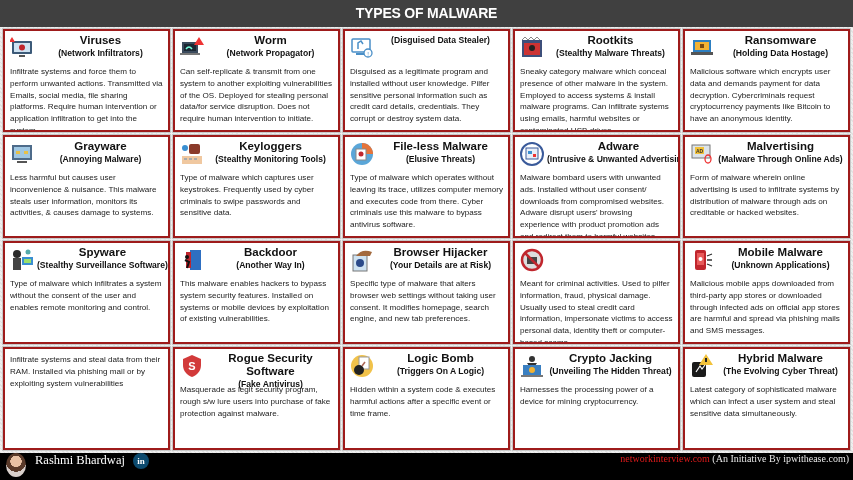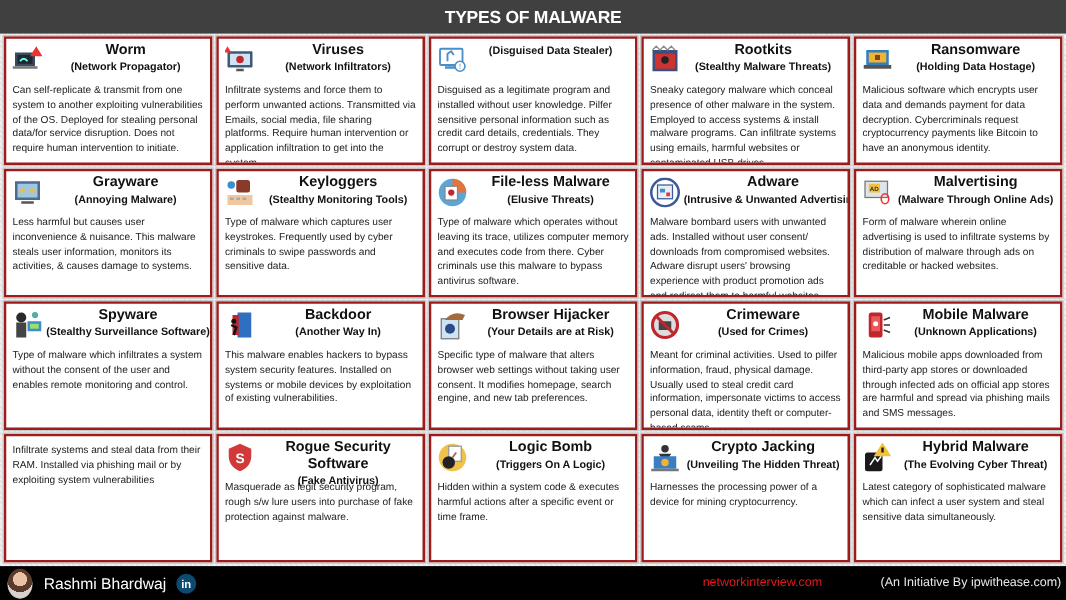--- a/index.html
+++ b/index.html
@@ -23,74 +23,74 @@
     padding: 3px 4px 2px 5px; position: relative; overflow: hidden;
   }
   .card-head { display: flex; align-items: flex-start; height: 30px; }
   .icon { width: 24px; height: 24px; flex: 0 0 24px; margin-top: 2px; margin-right: 3px; }
   .titles { flex: 1; text-align: center; }
   .title { font-size: 11.5px; font-weight: bold; color: #111; line-height: 13px; }
   .subtitle { font-size: 8.6px; font-weight: bold; color: #111; line-height: 12px; white-space: nowrap; }
   .desc { font-size: 8.1px; color: #222; line-height: 11.8px; margin-top: 2px; }
   .footer {
     position: absolute; left: 0; top: 453px; width: 853px; height: 27px; background: #000;
-    display: flex; align-items: center;
+    display: flex; align-items: flex-start; font-family: Liberation Serif, serif;
   }
   .avatar {
     width: 20px; height: 24px; border-radius: 50%; margin-left: 6px;
     background: radial-gradient(circle at 50% 35%, #e9c1a4 0 30%, #5a3a2a 31% 55%, #d9d0cc 56%);
   }
   .author { color: #fff; font-size: 12.5px; margin-left: 9px; }
   .linkedin {
     width: 16px; height: 16px; border-radius: 50%; background: #0c4a6e; color: #fff;
     font-weight: bold; font-size: 9px; line-height: 16px; text-align: center; margin-left: 8px;
   }
   .credit { margin-left: auto; margin-right: 4px; font-size: 10px; }
   .credit .site { color: #e01b1b; padding-left: 45px; }
-  .credit .tag { color: #e8e8e8; margin-left: 44px; }
+  .credit .tag { color: #e8e8e8; }
 </style>
 </head>
 <body>
 
 <div class="header">TYPES OF MALWARE</div>
 
 <div class="grid">
+
+  <div class="card">
+    <div class="card-head">
+      <svg class="icon" viewBox="0 0 24 24">
+          <rect x="2" y="5" width="20" height="13" rx="1" fill="#3c5a78"></rect>
+          <rect x="4" y="7" width="16" height="9" fill="#cfe3f2"></rect>
+          <circle cx="12" cy="11.5" r="3" fill="#c0262d"></circle>
+          <rect x="9" y="19" width="6" height="2" fill="#555"></rect>
+          <polygon points="2,1 5,6 -1,6" fill="#e33"></polygon>
+        </svg>
+      <div class="titles">
+        <div class="title">Viruses</div>
+        <div class="subtitle">(Network Infiltrators)</div>
+      </div>
+    </div>
+    <div class="desc">Infiltrate systems and force them to perform unwanted actions. Transmitted via Emails, social media, file sharing platforms. Require human intervention or application infiltration to get into the system.</div>
+  </div>
 
   <div class="card">
     <div class="card-head">
       <svg class="icon" viewBox="0 0 24 24">
           <rect x="2" y="6" width="16" height="11" fill="#3a4a5c"></rect>
           <rect x="4" y="8" width="12" height="7" fill="#1b2733"></rect>
           <path d="M6 13 q3 -4 6 0" stroke="#7fd" stroke-width="1.5" fill="none"></path>
           <rect x="0" y="17" width="20" height="2" fill="#777"></rect>
           <polygon points="19,1 24,9 14,9" fill="#e33"></polygon>
         </svg>
       <div class="titles">
         <div class="title">Worm</div>
         <div class="subtitle">(Network Propagator)</div>
       </div>
     </div>
     <div class="desc">Can self-replicate &amp; transmit from one system to another exploiting vulnerabilities of the OS. Deployed for stealing personal data/for service disruption. Does not require human intervention to initiate.</div>
-  </div>
-
-  <div class="card">
-    <div class="card-head">
-      <svg class="icon" viewBox="0 0 24 24">
-          <rect x="2" y="5" width="20" height="13" rx="1" fill="#3c5a78"></rect>
-          <rect x="4" y="7" width="16" height="9" fill="#cfe3f2"></rect>
-          <circle cx="12" cy="11.5" r="3" fill="#c0262d"></circle>
-          <rect x="9" y="19" width="6" height="2" fill="#555"></rect>
-          <polygon points="2,1 5,6 -1,6" fill="#e33"></polygon>
-        </svg>
-      <div class="titles">
-        <div class="title">Viruses</div>
-        <div class="subtitle">(Network Infiltrators)</div>
-      </div>
-    </div>
-    <div class="desc">Infiltrate systems and force them to perform unwanted actions. Transmitted via Emails, social media, file sharing platforms. Require human intervention or application infiltration to get into the system.</div>
   </div>
 
   <div class="card">
     <div class="card-head">
       <svg class="icon" viewBox="0 0 24 24">
           <rect x="2" y="3" width="18" height="13" rx="1" fill="none" stroke="#4a8fc7" stroke-width="1.5"></rect>
           <path d="M8 13 v-6 l3 -2 l2 3" stroke="#4a8fc7" fill="none" stroke-width="1.5"></path>
           <rect x="6" y="17" width="10" height="2" fill="#4a8fc7"></rect>
           <circle cx="18" cy="17" r="4" fill="#fff" stroke="#4a8fc7" stroke-width="1.3"></circle>
           <text x="18" y="19.5" font-size="6" text-anchor="middle" fill="#4a8fc7" font-family="Liberation Sans, sans-serif">!</text>
@@ -265,24 +265,20 @@
     <div class="desc">Specific type of malware that alters browser web settings without taking user consent. It modifies homepage, search engine, and new tab preferences.</div>
   </div>
 
   <div class="card">
     <div class="card-head">
       <svg class="icon" viewBox="0 0 24 24">
           <circle cx="12" cy="12" r="10" fill="#ddd" stroke="#c0262d" stroke-width="2.5"></circle>
           <rect x="7" y="9" width="10" height="7" fill="#444"></rect>
           <line x1="5" y1="5" x2="19" y2="19" stroke="#c0262d" stroke-width="2.5"></line>
         </svg>
-      <div class="titles">
-        <div class="title">Crimeware</div>
-        <div class="subtitle">(Used for Crimes)</div>
-      </div>
     </div>
     <div class="desc">Meant for criminal activities. Used to pilfer information, fraud, physical damage. Usually used to steal credit card information, impersonate victims to access personal data, identity theft or computer-based scams.</div>
   </div>
 
   <div class="card">
     <div class="card-head">
       <svg class="icon" viewBox="0 0 24 24">
           <rect x="5" y="2" width="11" height="20" rx="2" fill="#c0262d"></rect>
           <rect x="7" y="5" width="7" height="12" fill="#e85a5a"></rect>
           <circle cx="10.5" cy="11" r="2" fill="#fff"></circle>

